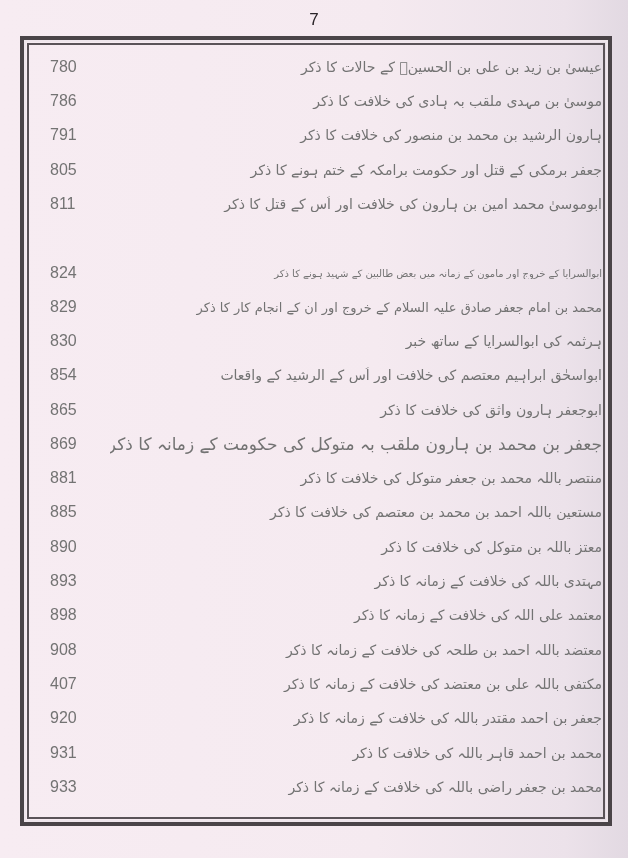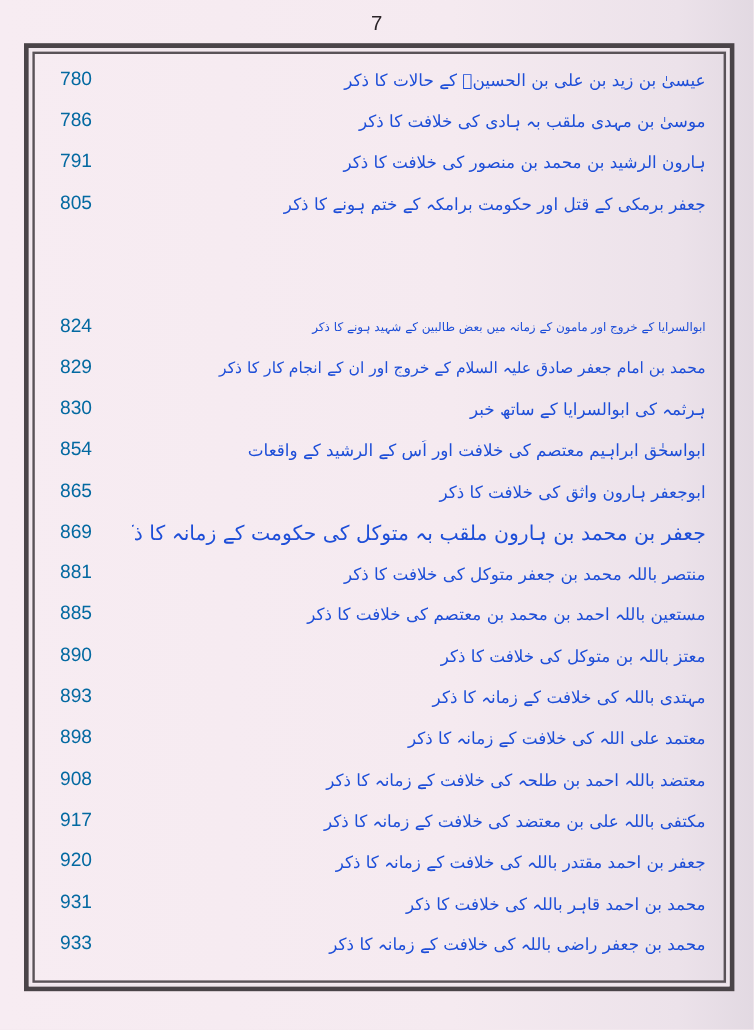--- a/index.html
+++ b/index.html
@@ -72,32 +72,31 @@
       height: 30px;
       display: flex;
       align-items: center;
       justify-content: space-between;
     }
     .toc-page {
       width: 60px;
       padding-left: 20px;
       font-family: "Liberation Sans", sans-serif;
       font-size: 16px;
-      color: #0369a1;
+      color: #737373;
       direction: ltr;
       text-align: left;
     }
     .toc-title {
       flex: 1;
       direction: rtl;
       text-align: right;
-      padding-right: 14px;
       font-family: "DejaVu Sans", sans-serif;
       font-size: 14px;
-      color: #1d4ed8;
+      color: #737373;
       white-space: nowrap;
       overflow: hidden;
     }
   </style>
 </head>
 <body>
 
 <div class="page-bg"></div>
 
 <div class="page-number">7</div>
@@ -115,20 +114,24 @@
     <span class="toc-page">786</span>
     <span class="toc-title">موسیٰ بن مہدی ملقب بہ ہادی کی خلافت کا ذکر</span>
   </div>
   <div class="toc-row" style="top:68px">
     <span class="toc-page">791</span>
     <span class="toc-title">ہارون الرشید بن محمد بن منصور کی خلافت کا ذکر</span>
   </div>
   <div class="toc-row" style="top:103px">
     <span class="toc-page">805</span>
     <span class="toc-title">جعفر برمکی کے قتل اور حکومت برامکہ کے ختم ہونے کا ذکر</span>
+  </div>
+  <div class="toc-row" style="top:137px">
+    <span class="toc-page">811</span>
+    <span class="toc-title">ابوموسیٰ محمد امین بن ہارون کی خلافت اور اُس کے قتل کا ذکر</span>
   </div>
   <div class="toc-row" style="top:206px">
     <span class="toc-page">824</span>
     <span class="toc-title" style="font-size:10px">ابوالسرایا کے خروج اور مامون کے زمانہ میں بعض طالبین کے شہید ہونے کا ذکر</span>
   </div>
   <div class="toc-row" style="top:240px">
     <span class="toc-page">829</span>
     <span class="toc-title" style="font-size:13px">محمد بن امام جعفر صادق علیہ السلام کے خروج اور ان کے انجام کار کا ذکر</span>
   </div>
   <div class="toc-row" style="top:274px">
@@ -165,21 +168,21 @@
   </div>
   <div class="toc-row" style="top:548px">
     <span class="toc-page">898</span>
     <span class="toc-title">معتمد علی اللہ کی خلافت کے زمانہ کا ذکر</span>
   </div>
   <div class="toc-row" style="top:583px">
     <span class="toc-page">908</span>
     <span class="toc-title">معتضد باللہ احمد بن طلحہ کی خلافت کے زمانہ کا ذکر</span>
   </div>
   <div class="toc-row" style="top:617px">
-    <span class="toc-page">917</span>
+    <span class="toc-page">407</span>
     <span class="toc-title">مکتفی باللہ علی بن معتضد کی خلافت کے زمانہ کا ذکر</span>
   </div>
   <div class="toc-row" style="top:651px">
     <span class="toc-page">920</span>
     <span class="toc-title">جعفر بن احمد مقتدر باللہ کی خلافت کے زمانہ کا ذکر</span>
   </div>
   <div class="toc-row" style="top:686px">
     <span class="toc-page">931</span>
     <span class="toc-title">محمد بن احمد قاہر باللہ کی خلافت کا ذکر</span>
   </div>

